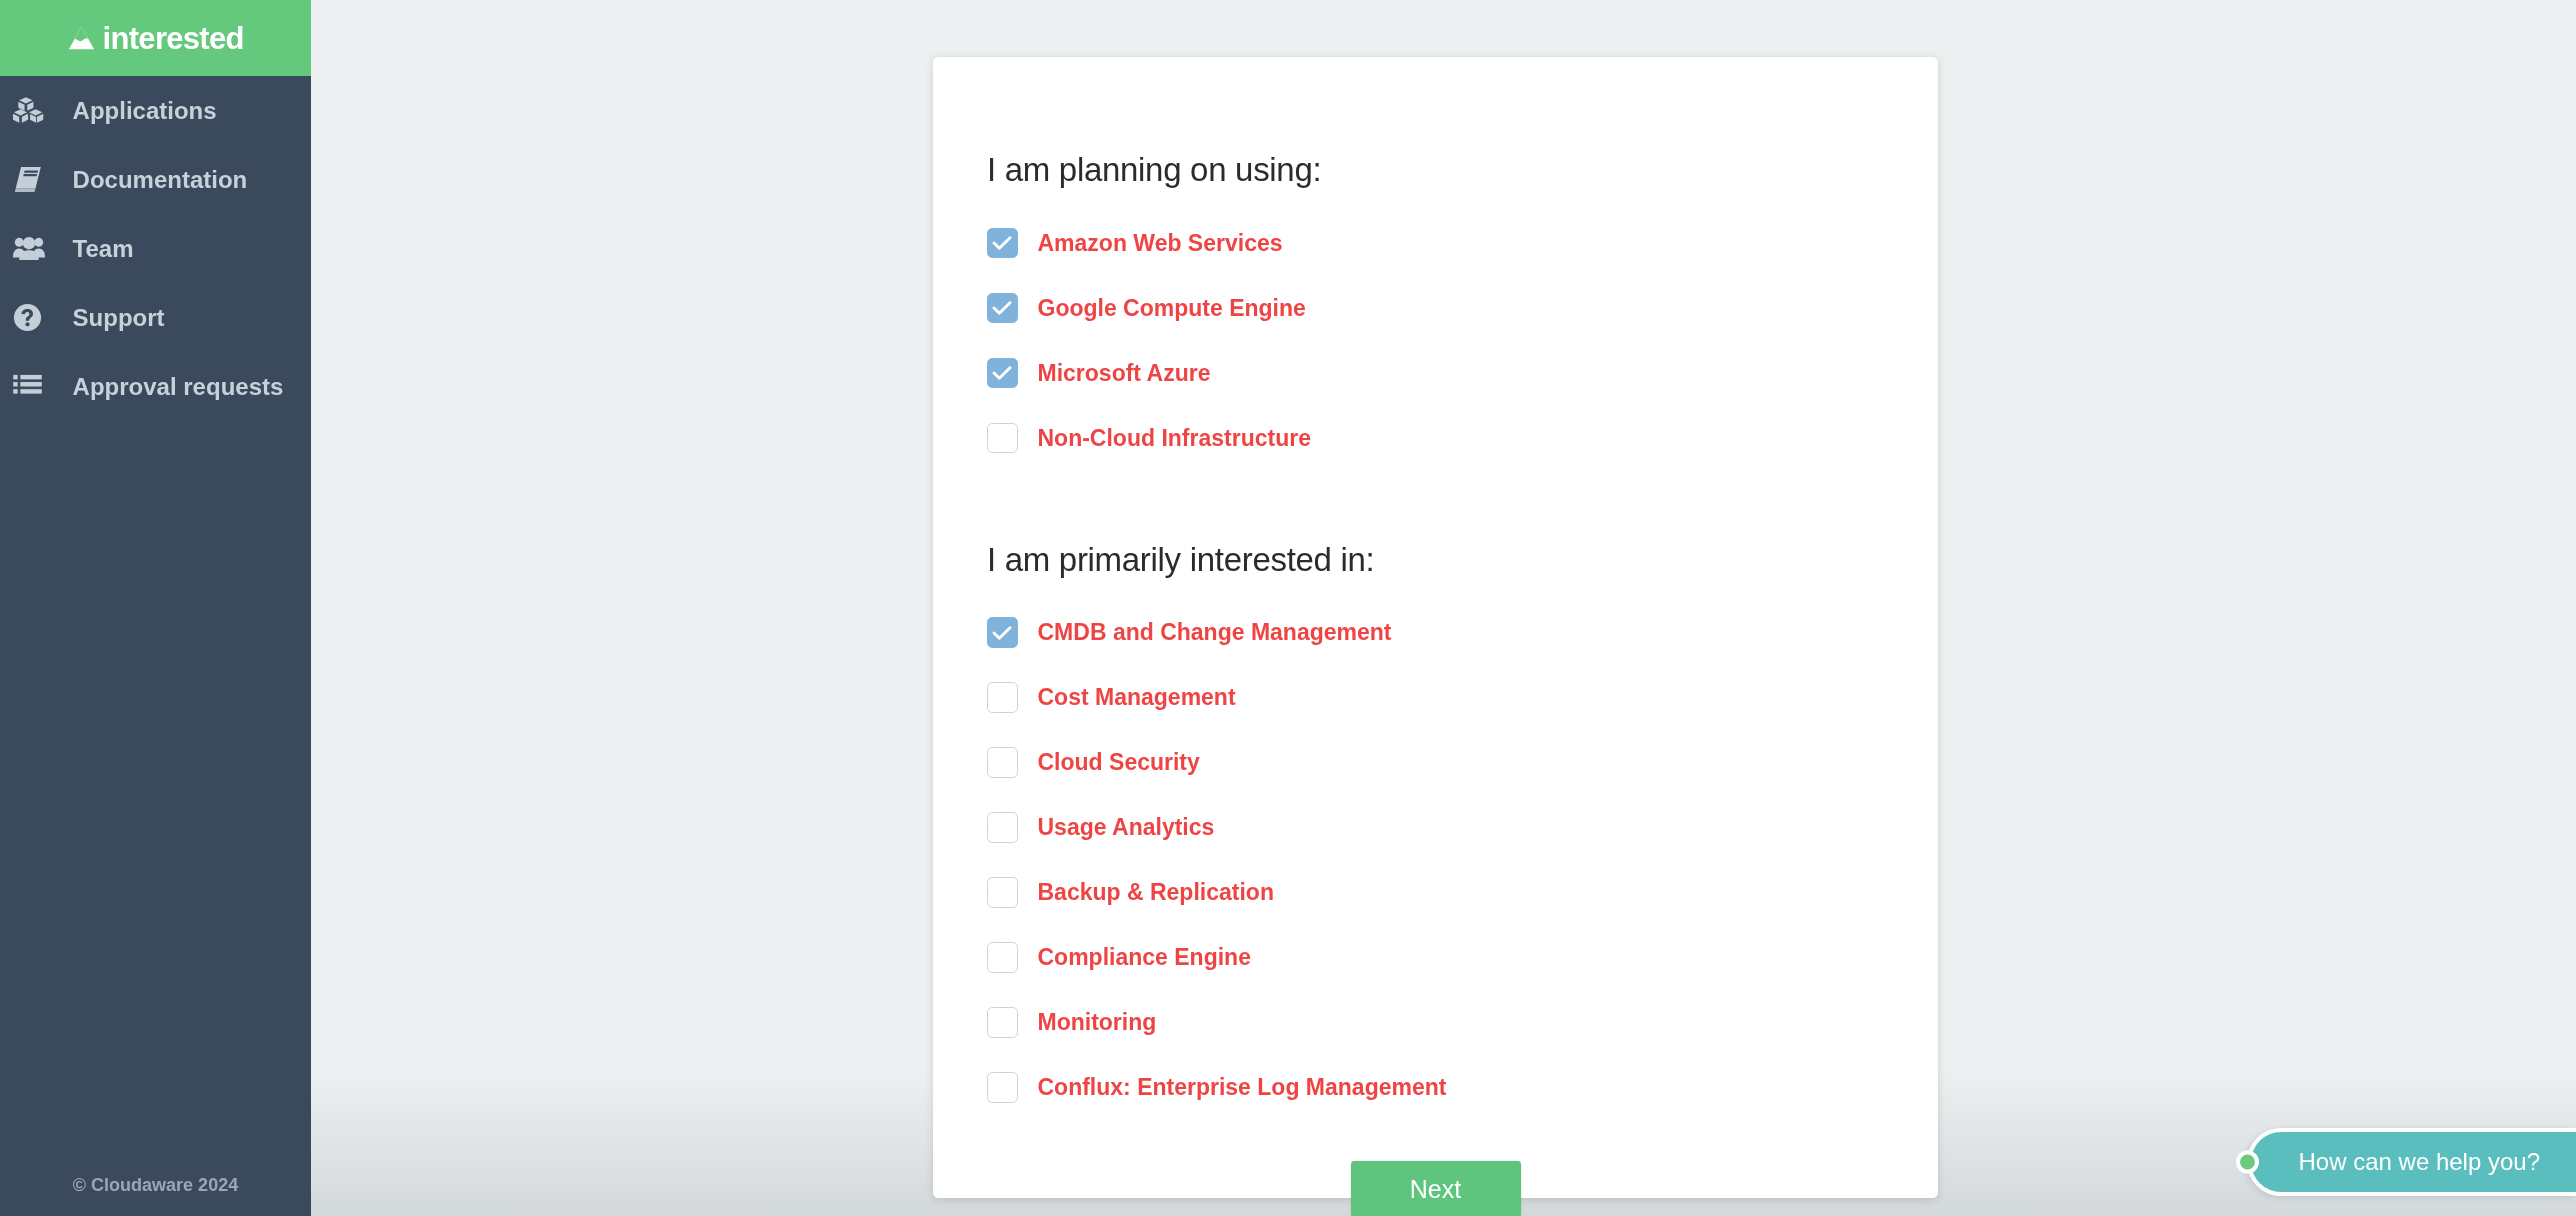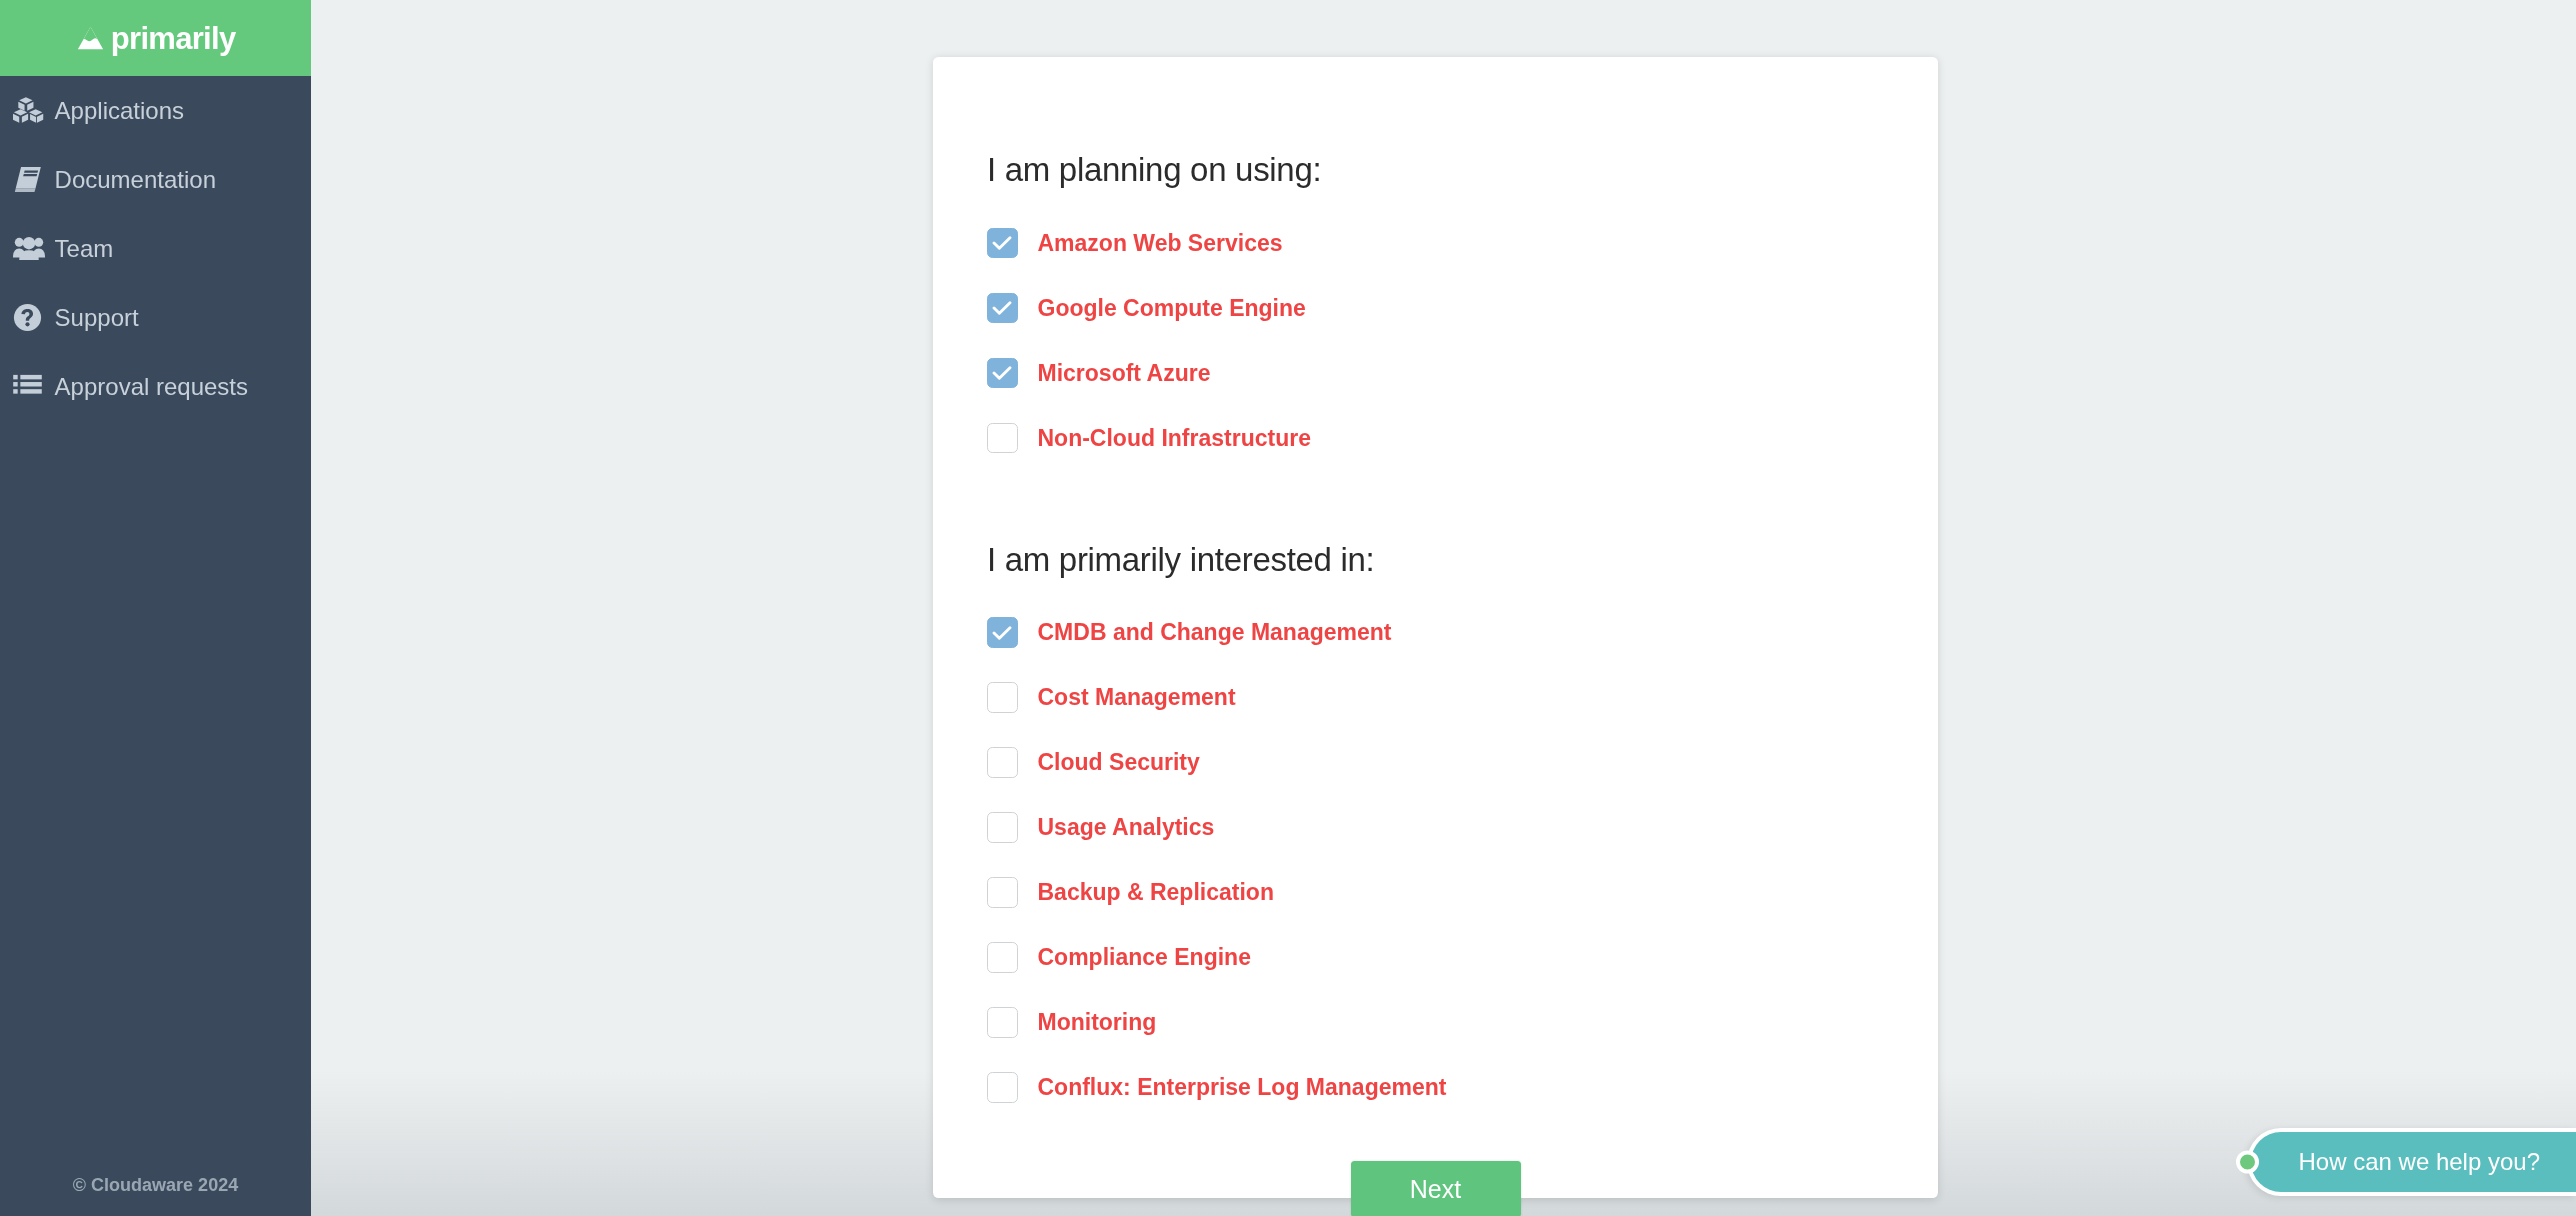--- a/index.html
+++ b/index.html
@@ -35,22 +35,22 @@
     height: 69px; display: flex; align-items: center;
     padding-left: 12.6px; cursor: pointer;
   }
   .nav-icon {
     width: 39px; min-width: 39px; height: 32px;
     display: flex; align-items: center; justify-content: flex-start;
     color: #c4ced8;
   }
   .nav-icon svg { display: block; }
   .nav-label {
-    color: #c8d1da; font-size: 24px; font-weight: 400;
-    margin-left: 3px; white-space: nowrap;
+    color: #c8d1da; font-size: 24px; font-weight: 700;
+    margin-left: 21px; white-space: nowrap;
   }
   #sidebar-footer {
     position: absolute; bottom: 20px; left: 0; width: 100%;
     text-align: center;
     color: #9aa7b3; font-size: 18px; font-weight: 700;
   }
 
   
   #card {
     position: absolute;
@@ -127,21 +127,21 @@
 <div id="sidebar">
 
   <div id="logo-bar">
     <div id="logo-inner">
       <span>
         <svg id="logo-mark" viewBox="0 0 32 30">
           <path d="M16 2 L30 27 L2 27 Z" fill="#ffffff"></path>
           <path d="M16 2 L23.5 15.5 Q20.5 13.5 18 16.5 Q15.5 19.5 12 17 Q9.5 15.2 8.5 15.5 Z" fill="#64c97c"></path>
         </svg>
       </span>
-      <span id="logo-text">primarily</span>
+      <span id="logo-text">interested</span>
     </div>
   </div>
 
   <div class="nav-item">
     <span class="nav-icon">
       <svg width="32" height="29" viewBox="0 0 36 32" fill="currentColor">
         <path d="M14.5 1 L22 4.6 L14.5 8.2 L7 4.6 Z"></path>
         <path d="M6 6.2 L13 9.6 L13 16.2 L6 12.8 Z"></path>
         <path d="M16 9.6 L23 6.2 L23 12.8 L16 16.2 Z"></path>
         <path d="M8.5 14.5 L16 18.1 L8.5 21.7 L1 18.1 Z"></path>

